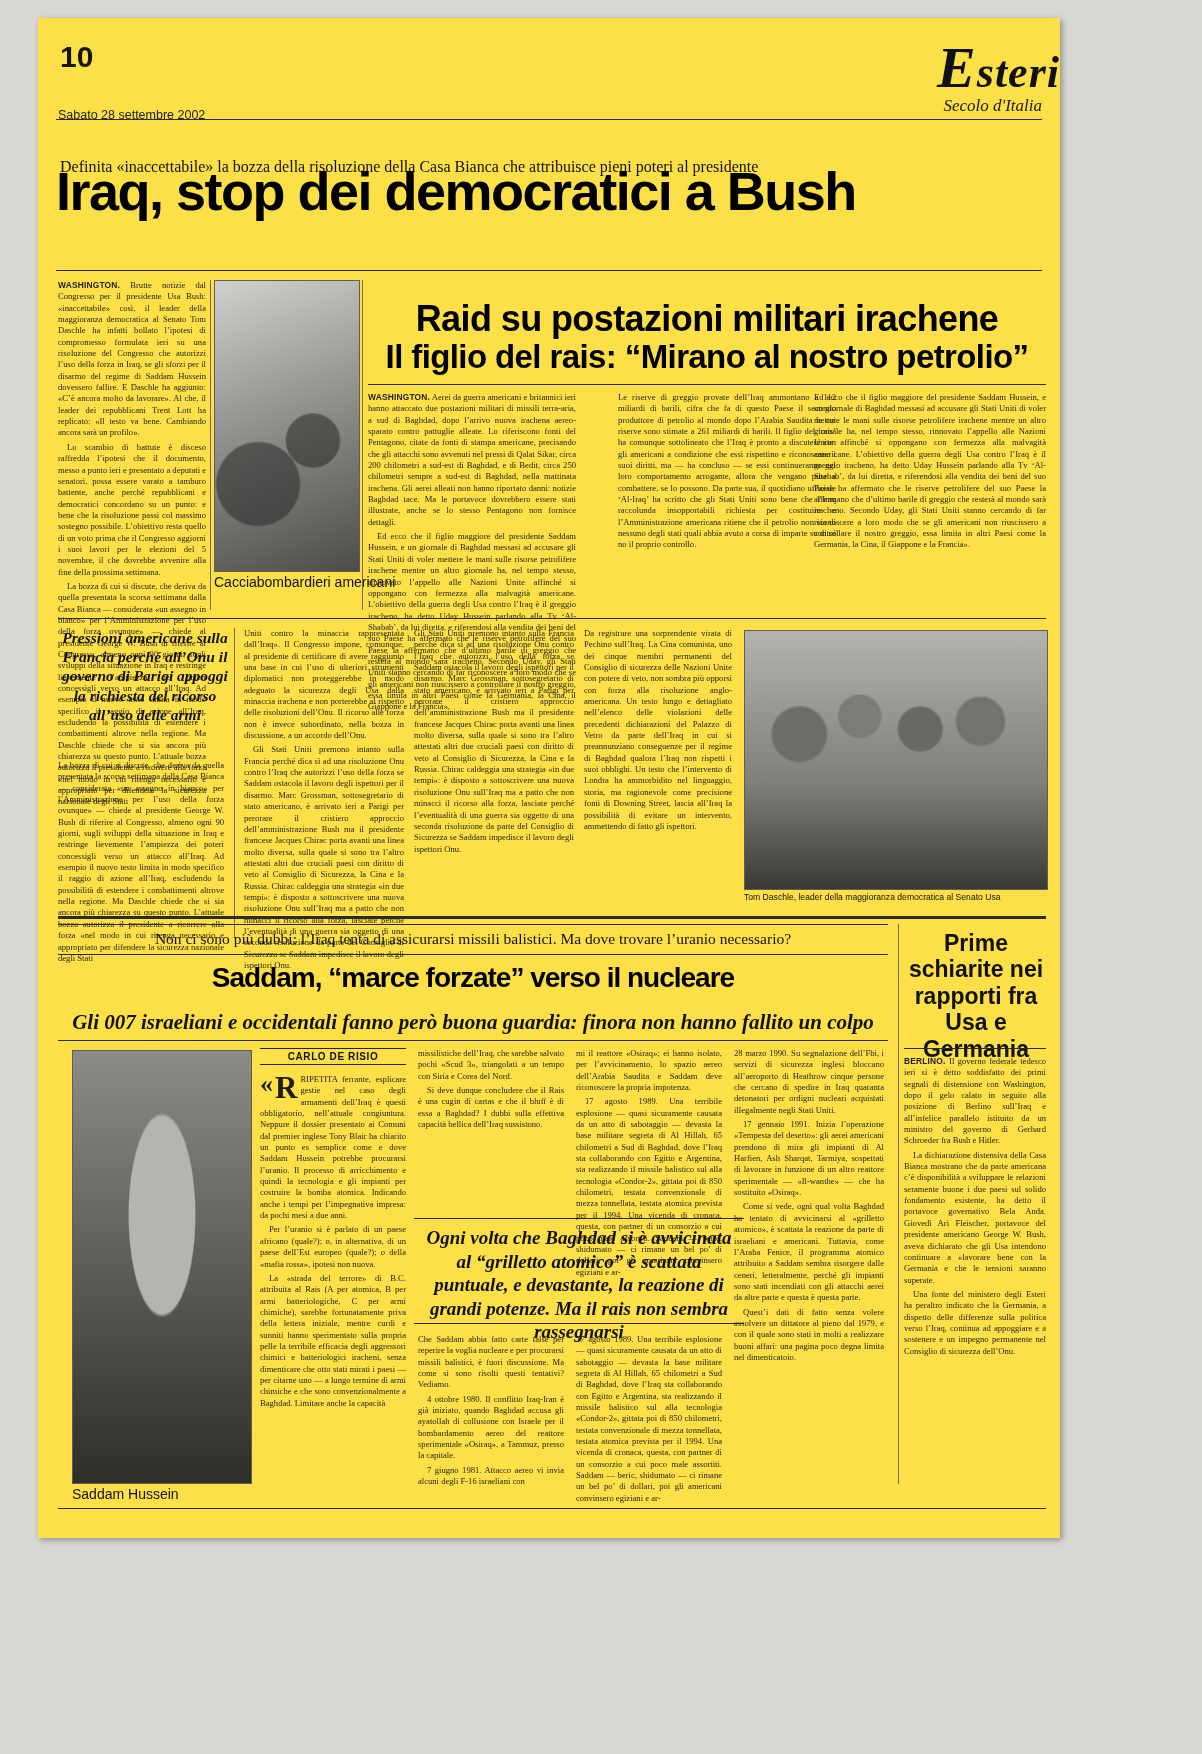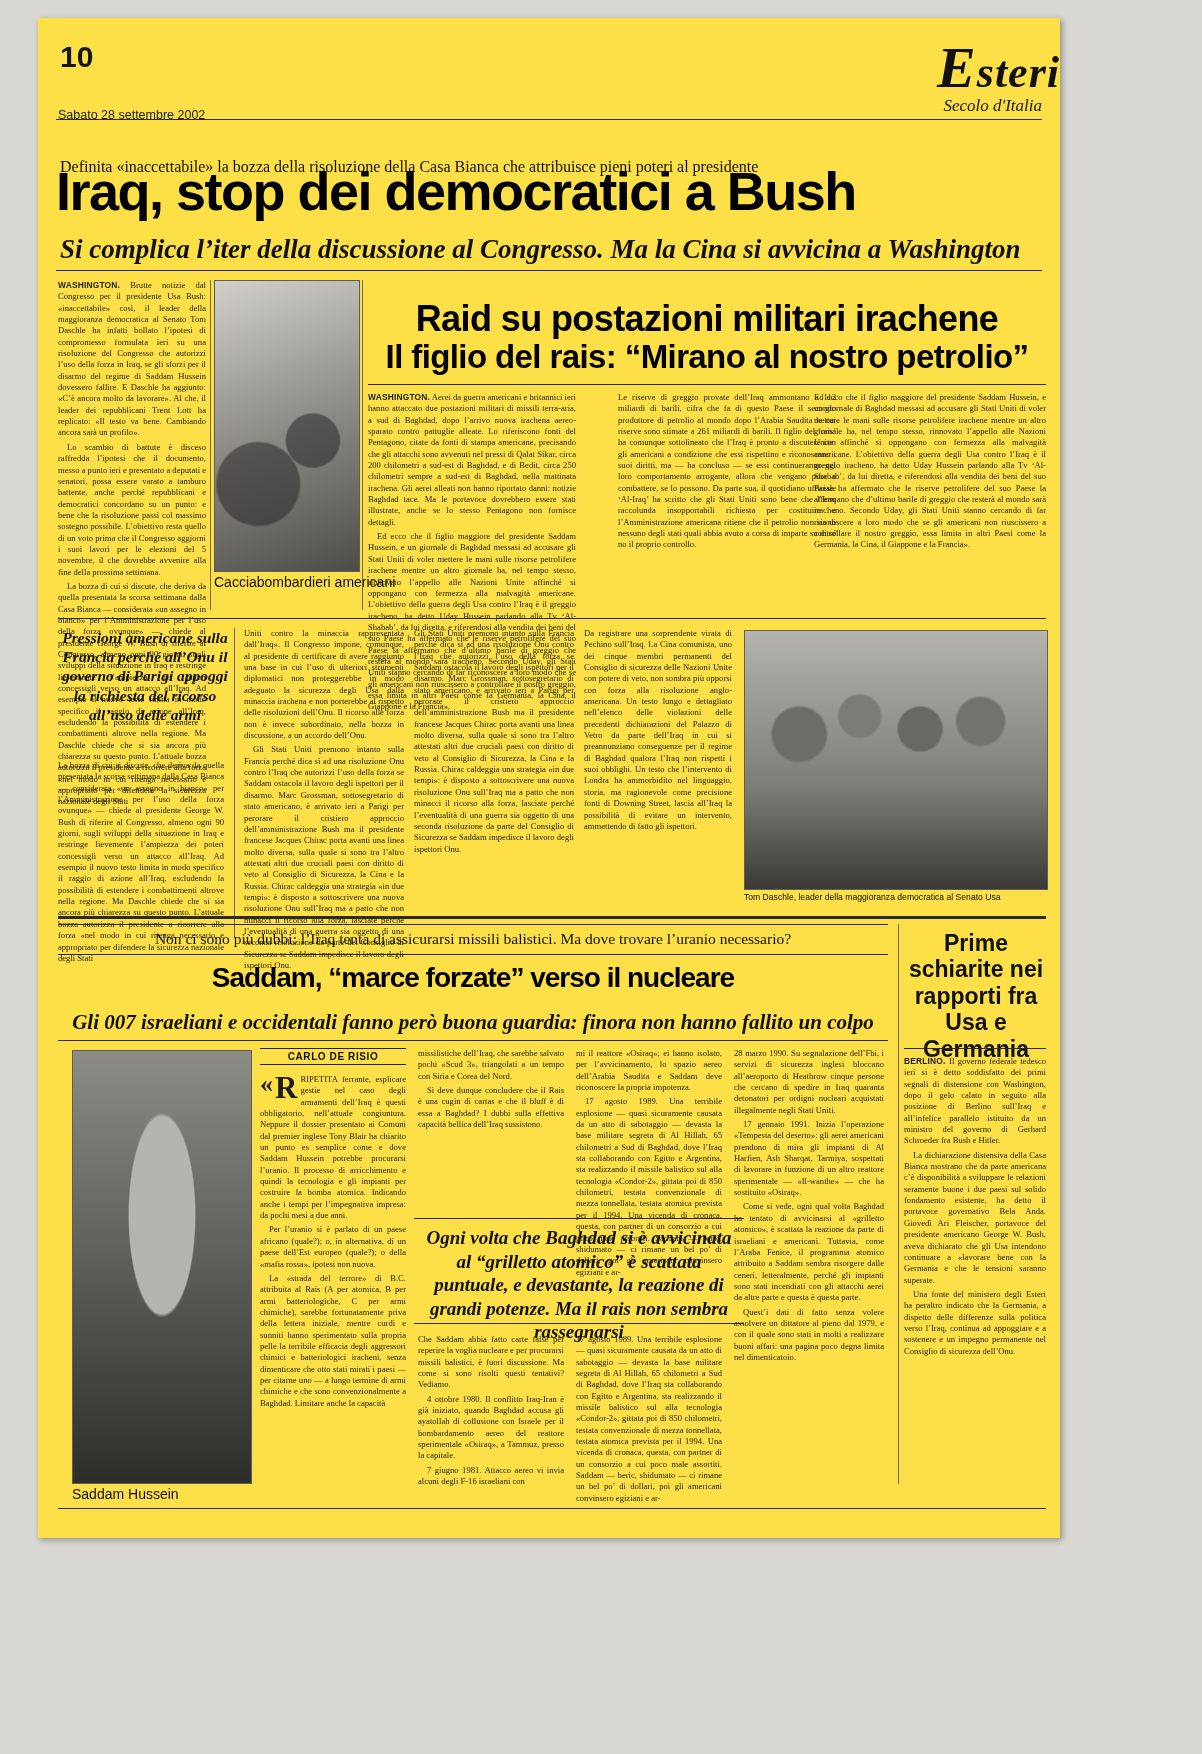--- a/index.html
+++ b/index.html
@@ -72,21 +72,20 @@
   <div class="pagenum">10</div>
   <div class="esteri">
      <span class="cap">E</span><span>steri</span>
   </div>
   <div class="testata">Secolo d'Italia</div>
   <div class="ruleThin" style="top:101px;"></div>
   <div class="dateline">Sabato 28 settembre 2002</div>
 
   <div class="occhiello">Definita «inaccettabile» la bozza della risoluzione della Casa Bianca che attribuisce pieni poteri al presidente</div>
   <div class="mainhead">Iraq, stop dei democratici a Bush</div>
-  <div class="subhead">Si complica l’iter della discussione al Congresso. Ma la Cina si avvicina a Washington</div>
   <div class="ruleThin" style="top:252px;"></div>
 
   <div class="col" style="left:20px;top:262px;width:148px;height:340px;">
     <p class="first"><span class="lead">WASHINGTON.</span> <span>Brutte notizie dal Congresso per il presidente Usa Bush: «inaccettabile» così, il leader della maggioranza democratica al Senato Tom Daschle ha infatti bollato l’ipotesi di compromesso formulata ieri su una risoluzione del Congresso che autorizzi l’uso della forza in Iraq, se gli sforzi per il disarmo del regime di Saddam Hussein dovessero fallire. E Daschle ha aggiunto: «C’è ancora molto da lavorare». Al che, il leader dei repubblicani Trent Lott ha replicato: «Il testo va bene. Cambiando ancora sarà un profilo».</span></p>
     <p>Lo scambio di battute è disceso raffredda l’ipotesi che il documento, messo a punto ieri e presentato a deputati e senatori, possa essere varato a tamburo battente, anche perché repubblicani e democratici concordano su un punto: e bene che la risoluzione passi col massimo sostegno possibile. L’obiettivo resta quello di un voto prima che il Congresso aggiorni i suoi lavori per le elezioni del 5 novembre, il che dovrebbe avvenire alla fine della prossima settimana.</p>
     <p>La bozza di cui si discute, che deriva da quella presentata la scorsa settimana dalla Casa Bianca — considerata «un assegno in bianco» per l’Amministrazione per l’uso della forza ovunque» — chiede al presidente George W. Bush di riferire al Congresso, almeno ogni 90 giorni, sugli sviluppi della situazione in Iraq e restringe lievemente l’ampiezza dei poteri concessigli verso un attacco all’Iraq. Ad esempio il nuovo testo limita in modo specifico il raggio di azione all’Iraq, escludendo la possibilità di estendere i combattimenti altrove nella regione. Ma Daschle chiede che si sia ancora più chiarezza su questo punto. L’attuale bozza autorizza il presidente a ricorrere alla forza «nel modo in cui ritenga necessario e appropriato per difendere la sicurezza nazionale degli Stati</p>
   </div>
 
   <div class="photo tex-jets" style="left:176px;top:262px;width:144px;height:290px;"></div>
   <div class="capline" style="left:176px;top:556px;">Cacciabombardieri americani</div>

